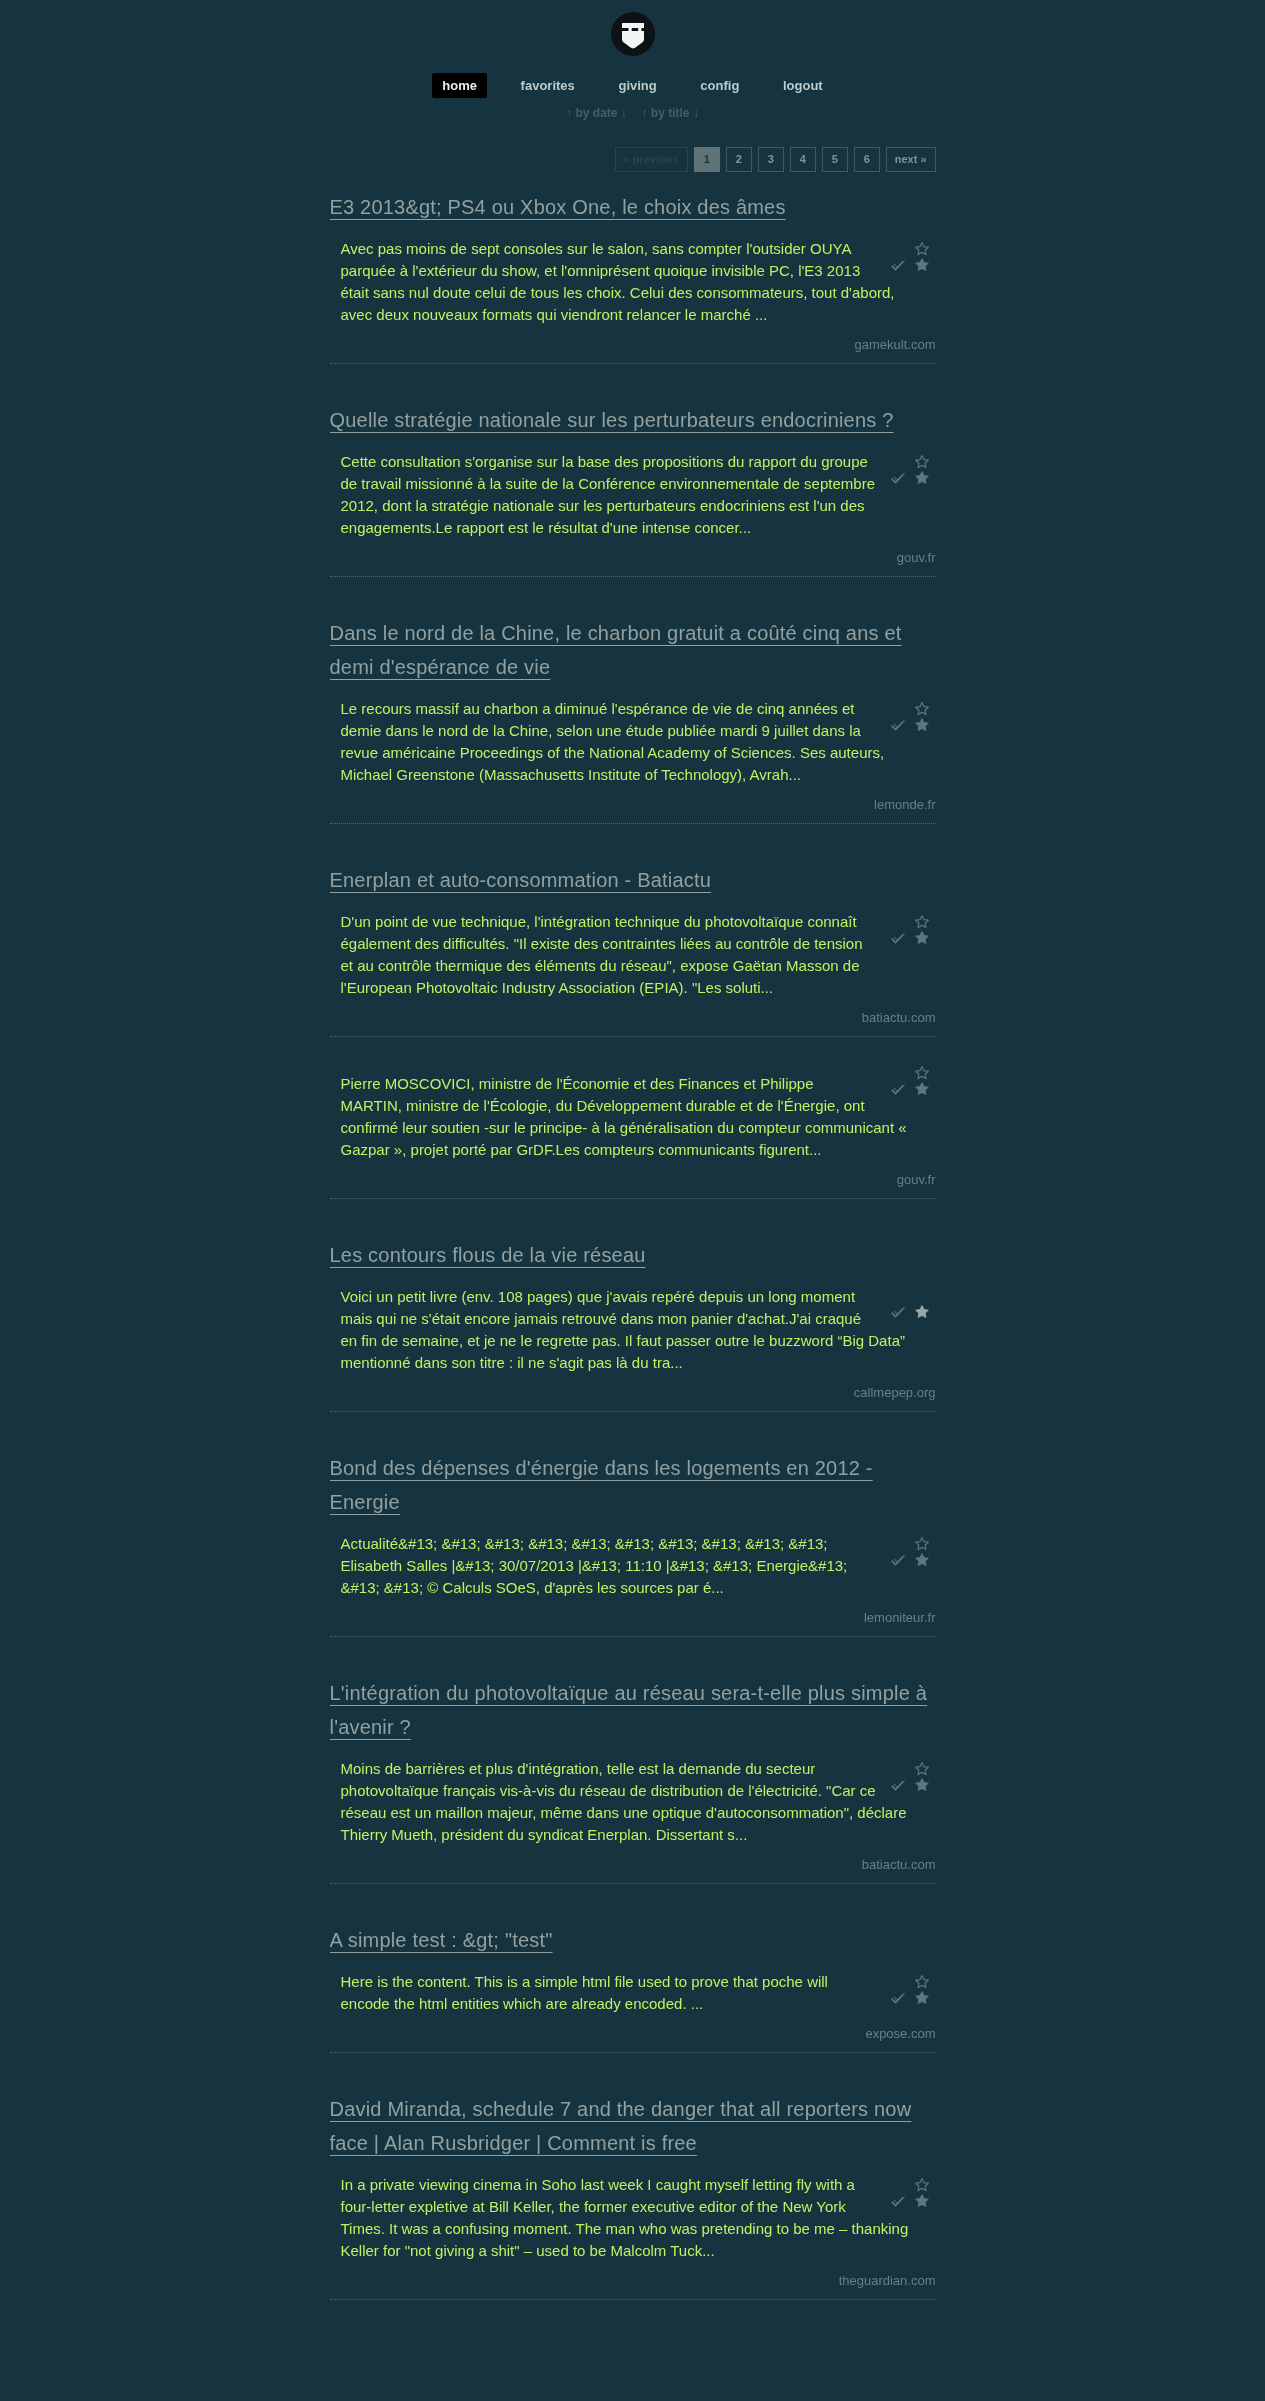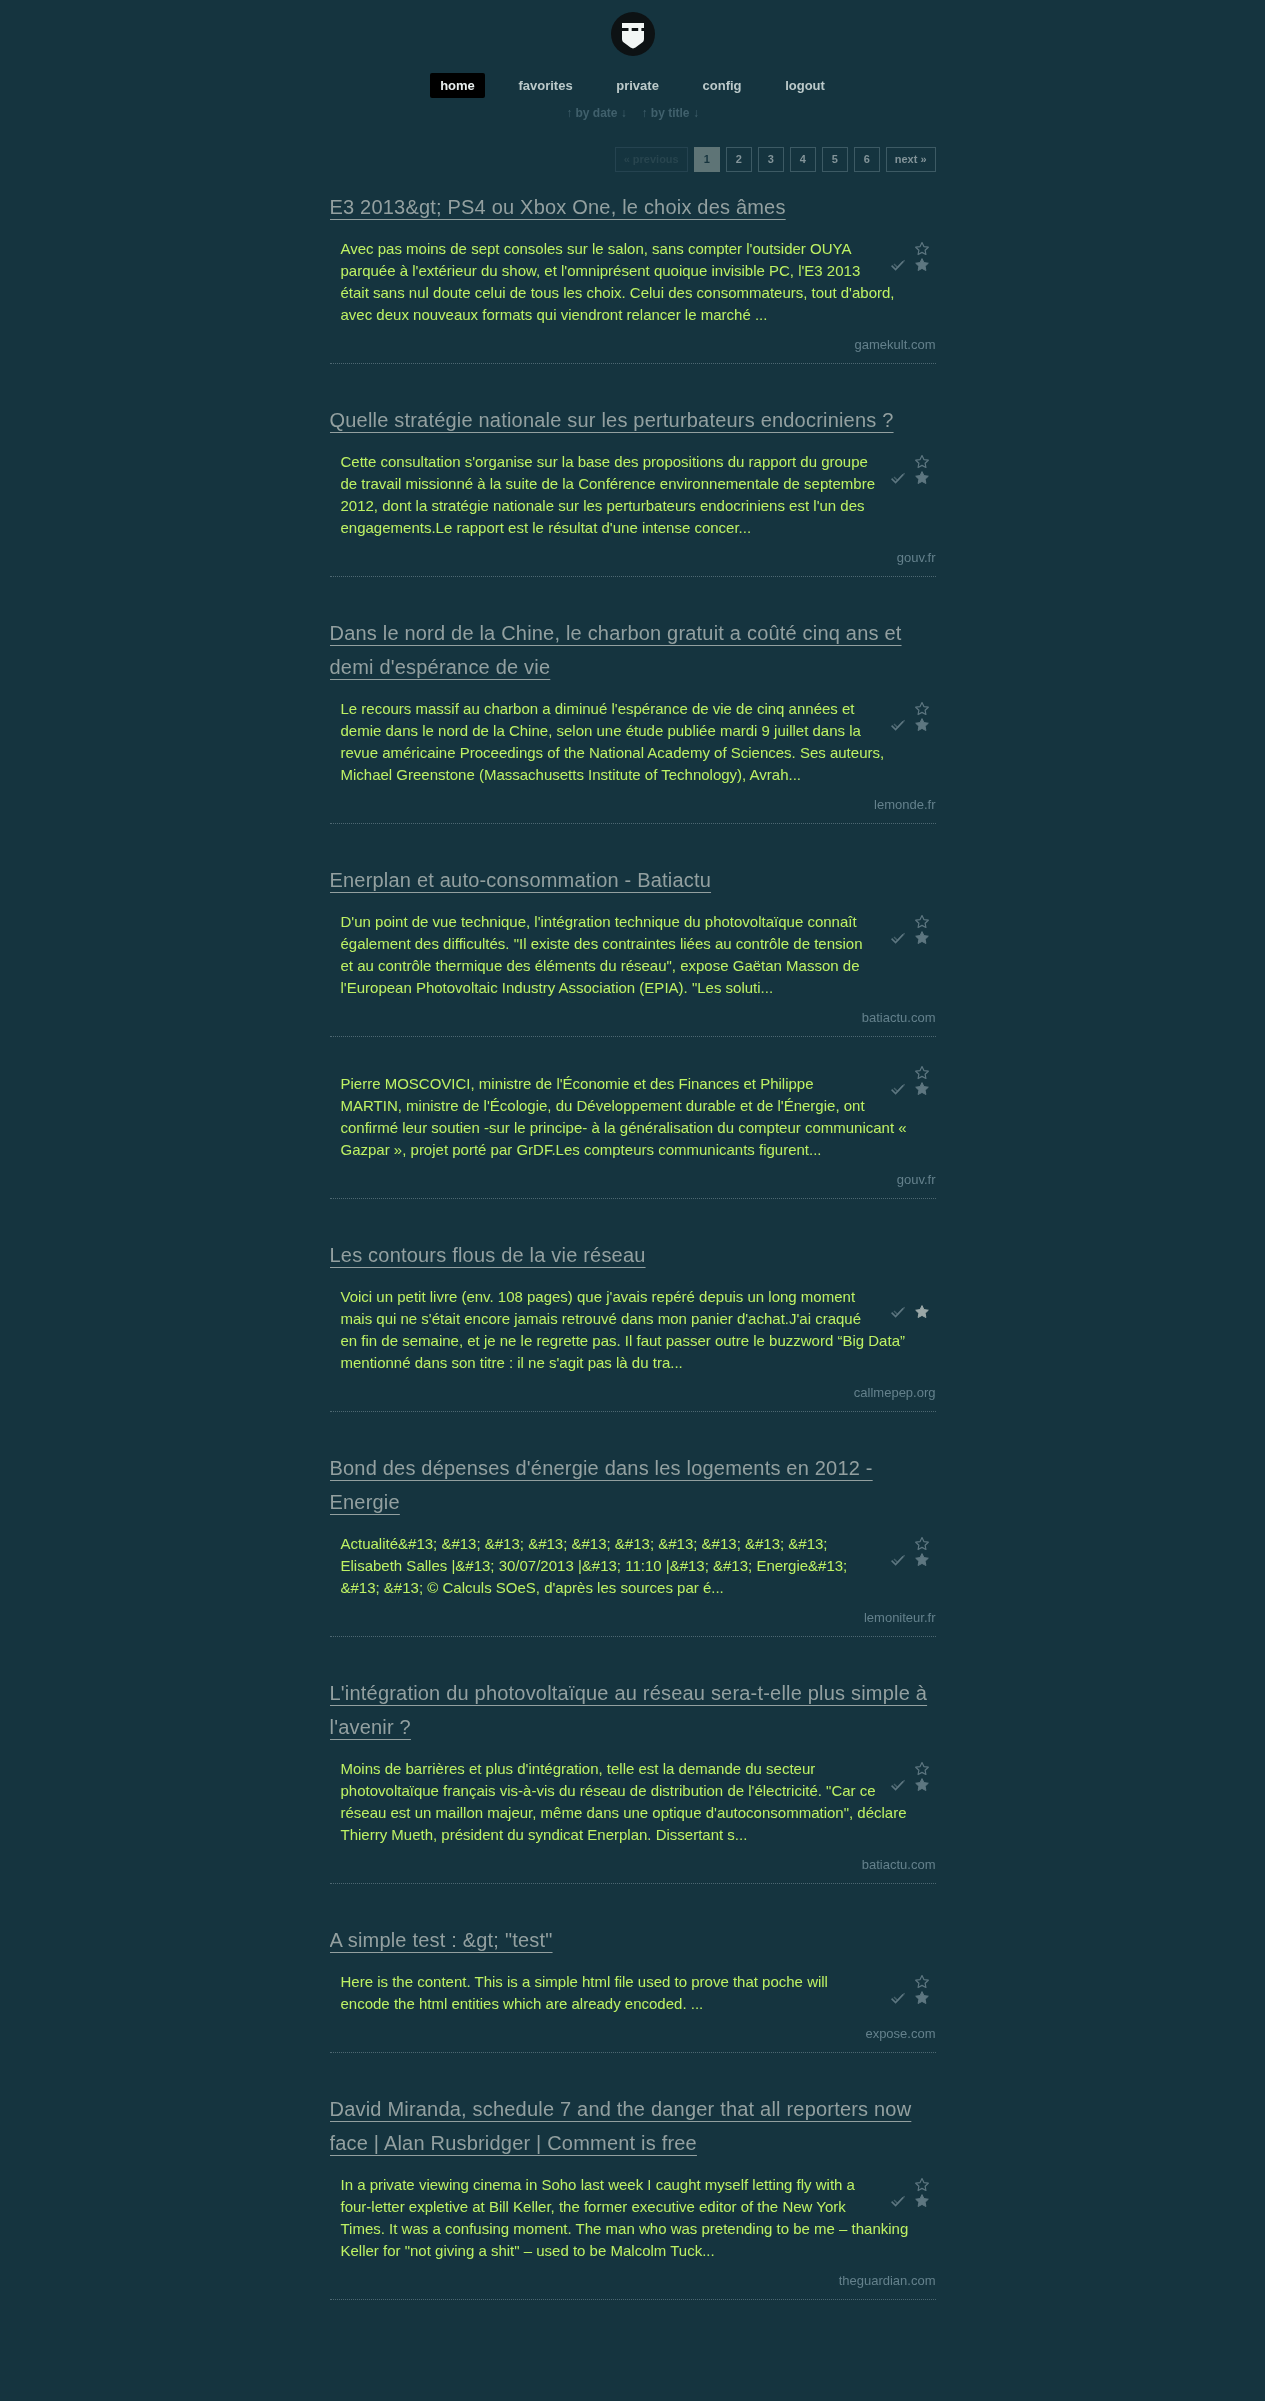--- a/index.html
+++ b/index.html
@@ -134,21 +134,21 @@
         <circle cx="24" cy="24" r="22" fill="#0d1214"></circle>
         <path d="M13 13 h22 v16 c0 2 -1 3 -2.5 4 l-6 4.6 c-1.5 1.1 -3.5 1.1 -5 0 l-6 -4.6 C14 32 13 31 13 29 z" fill="#f2f6f5"></path>
         <line x1="13" y1="19.5" x2="35" y2="19.5" stroke="#0d1214" stroke-width="3.2" stroke-dasharray="6.5 3.2"></line>
       </svg>
     </span>
   </header>
 
   <nav class="menu">
     <span class="item active">home</span>
     <span class="item">favorites</span>
-    <span class="item">private</span>
+    <span class="item">giving</span>
     <span class="item">config</span>
     <span class="item">logout</span>
   </nav>
 
   <div class="sort">
     <span>↑</span>
     <span>by date</span>
     <span>↓</span>
     <span class="gap"></span>
     <span>↑</span>

